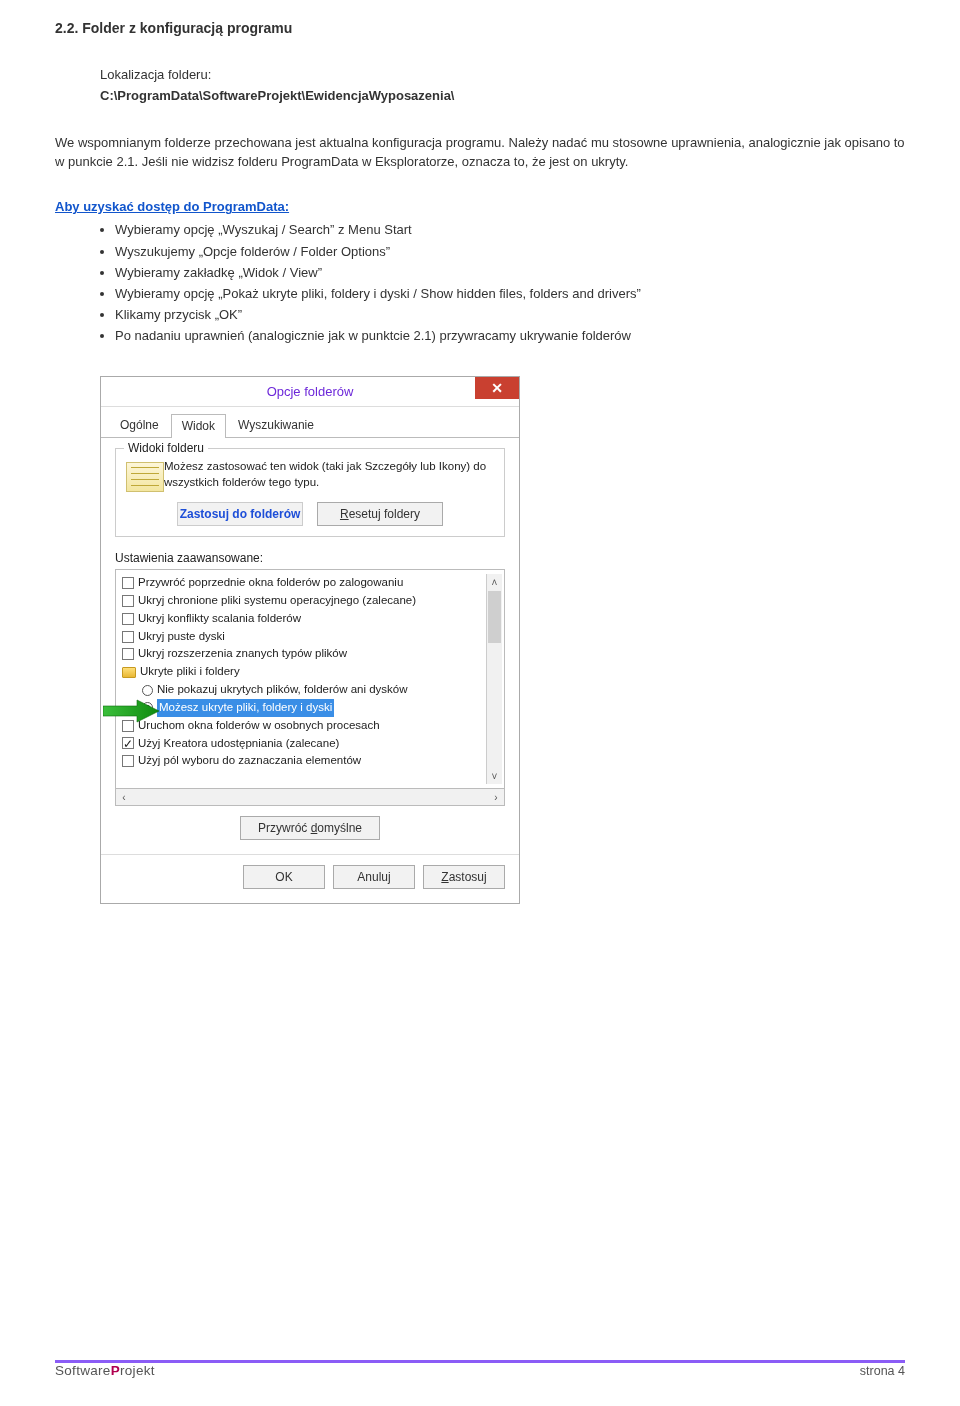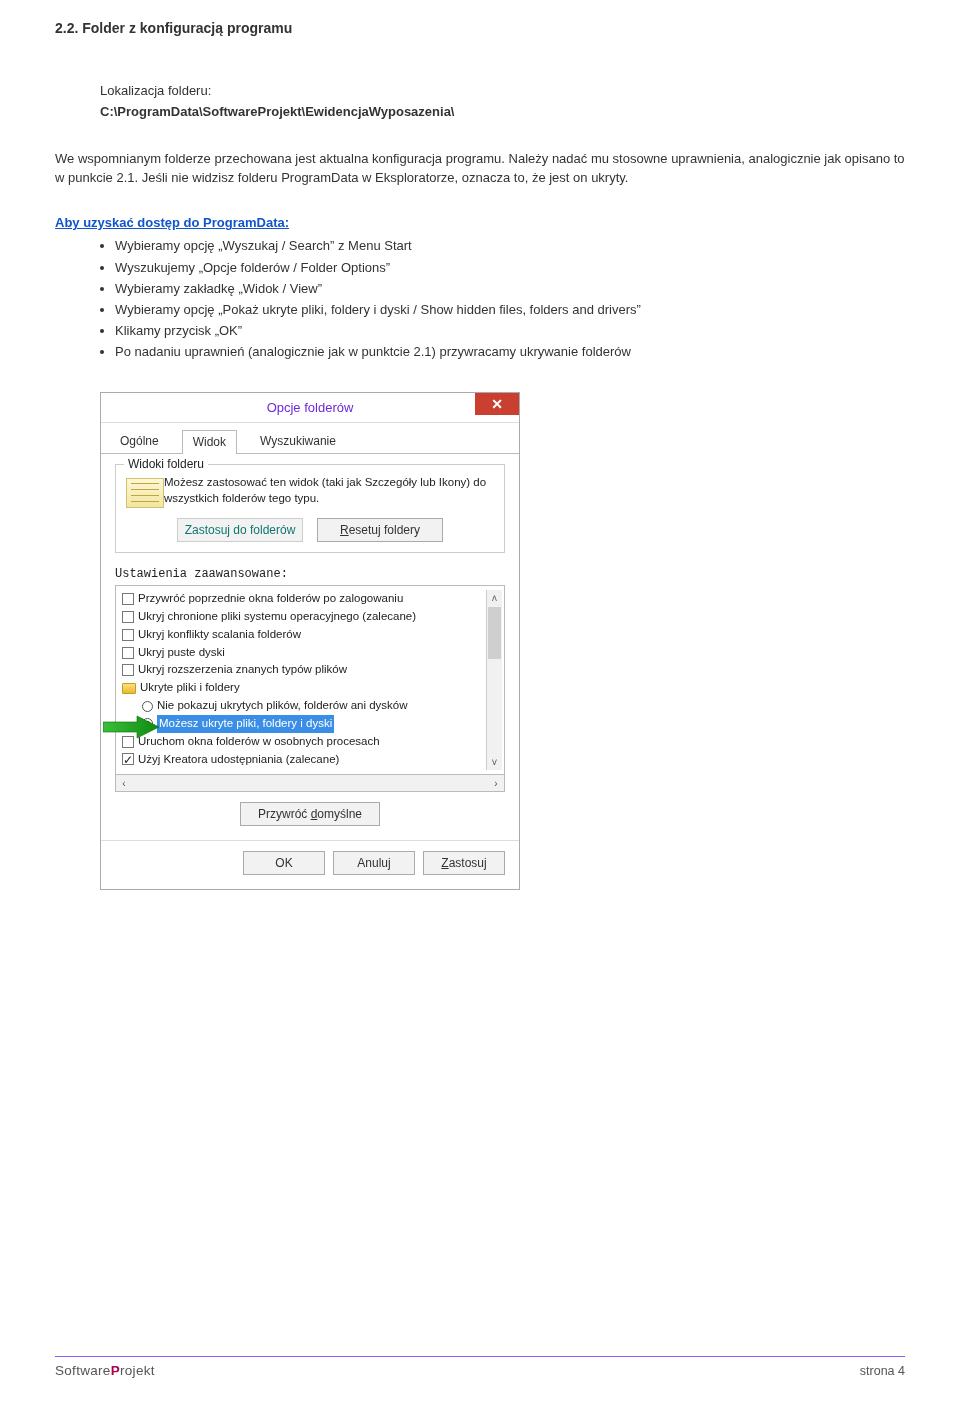--- a/index.html
+++ b/index.html
@@ -9,21 +9,21 @@
     font-family: Verdana, Arial, sans-serif;
     font-size: 13px;
     color: #333;
     background: #fff;
     position: relative;
     padding: 20px 55px 60px 55px;
   }
   .section-title {
     font-weight: bold;
     font-size: 14px;
-    margin-bottom: 46px;
+    margin-bottom: 30px;
   }
   .indented-block {
     margin-left: 45px;
     margin-bottom: 28px;
     line-height: 1.45;
   }
   .label-line { margin-bottom: 2px; }
   .bold { font-weight: bold; }
   .para {
     line-height: 1.45;
@@ -80,21 +80,21 @@
     align-items: center;
     justify-content: center;
     font-size: 14px;
     font-weight: bold;
   }
   .tabs {
     display: flex;
     padding-top: 6px;
     padding-left: 8px;
     border-bottom: 1px solid #bbb;
-    gap: 12px;
+    gap: 1px;
   }
   .tab {
     padding: 4px 10px 5px 10px;
     font-size: 12px;
     border: 1px solid transparent;
     border-bottom: none;
     position: relative;
     color: #333;
   }
   .tab.active {
@@ -145,26 +145,26 @@
   }
   .btn {
     min-width: 126px;
     height: 24px;
     border: 1px solid #aaa;
     background: #f2f2f2;
     font-size:12px;
     display:flex; align-items:center; justify-content:center;
     color:#333;
   }
-  .btn.disabled { color:#0f766e; border-color:#ccc; }
-  .label { font-size:12px; margin-bottom:4px;font-family:Liberation Mono, monospace; }
+  .btn.disabled { color:#1d4ed8; border-color:#ccc;font-weight:bold; }
+  .label { font-size:12px; margin-bottom:4px; }
 
   .treebox {
     border:1px solid #bbb;
-    height: 190px;
+    height: 220px;
     padding: 4px 2px 4px 4px;
     position:relative;
     display:flex;
   }
   .tree-scroll {
     flex:1;
     overflow:hidden;
   }
   .tree {
     list-style:none;
@@ -215,22 +215,21 @@
   .arrow-ptr {
     position:absolute;
     width:56px; height:26px;
     left:-12px;
     top:0;
     z-index:5;
   }
   .footer {
     position:absolute;
     left:55px; right:55px; bottom:28px;
-    border-top:1px solid #8b5cf6;
-    padding-top:6px;
+    border-top:3px solid #8b5cf6;
     display:flex; justify-content:space-between; align-items:center;
     font-size:12.5px; color:#555;
   }
   .logo {
     font-family: Arial, sans-serif;
     font-size:13.5px;
     letter-spacing:0.3px;
     color:#555;
   }
   .logo .p1 { color:#555; }

